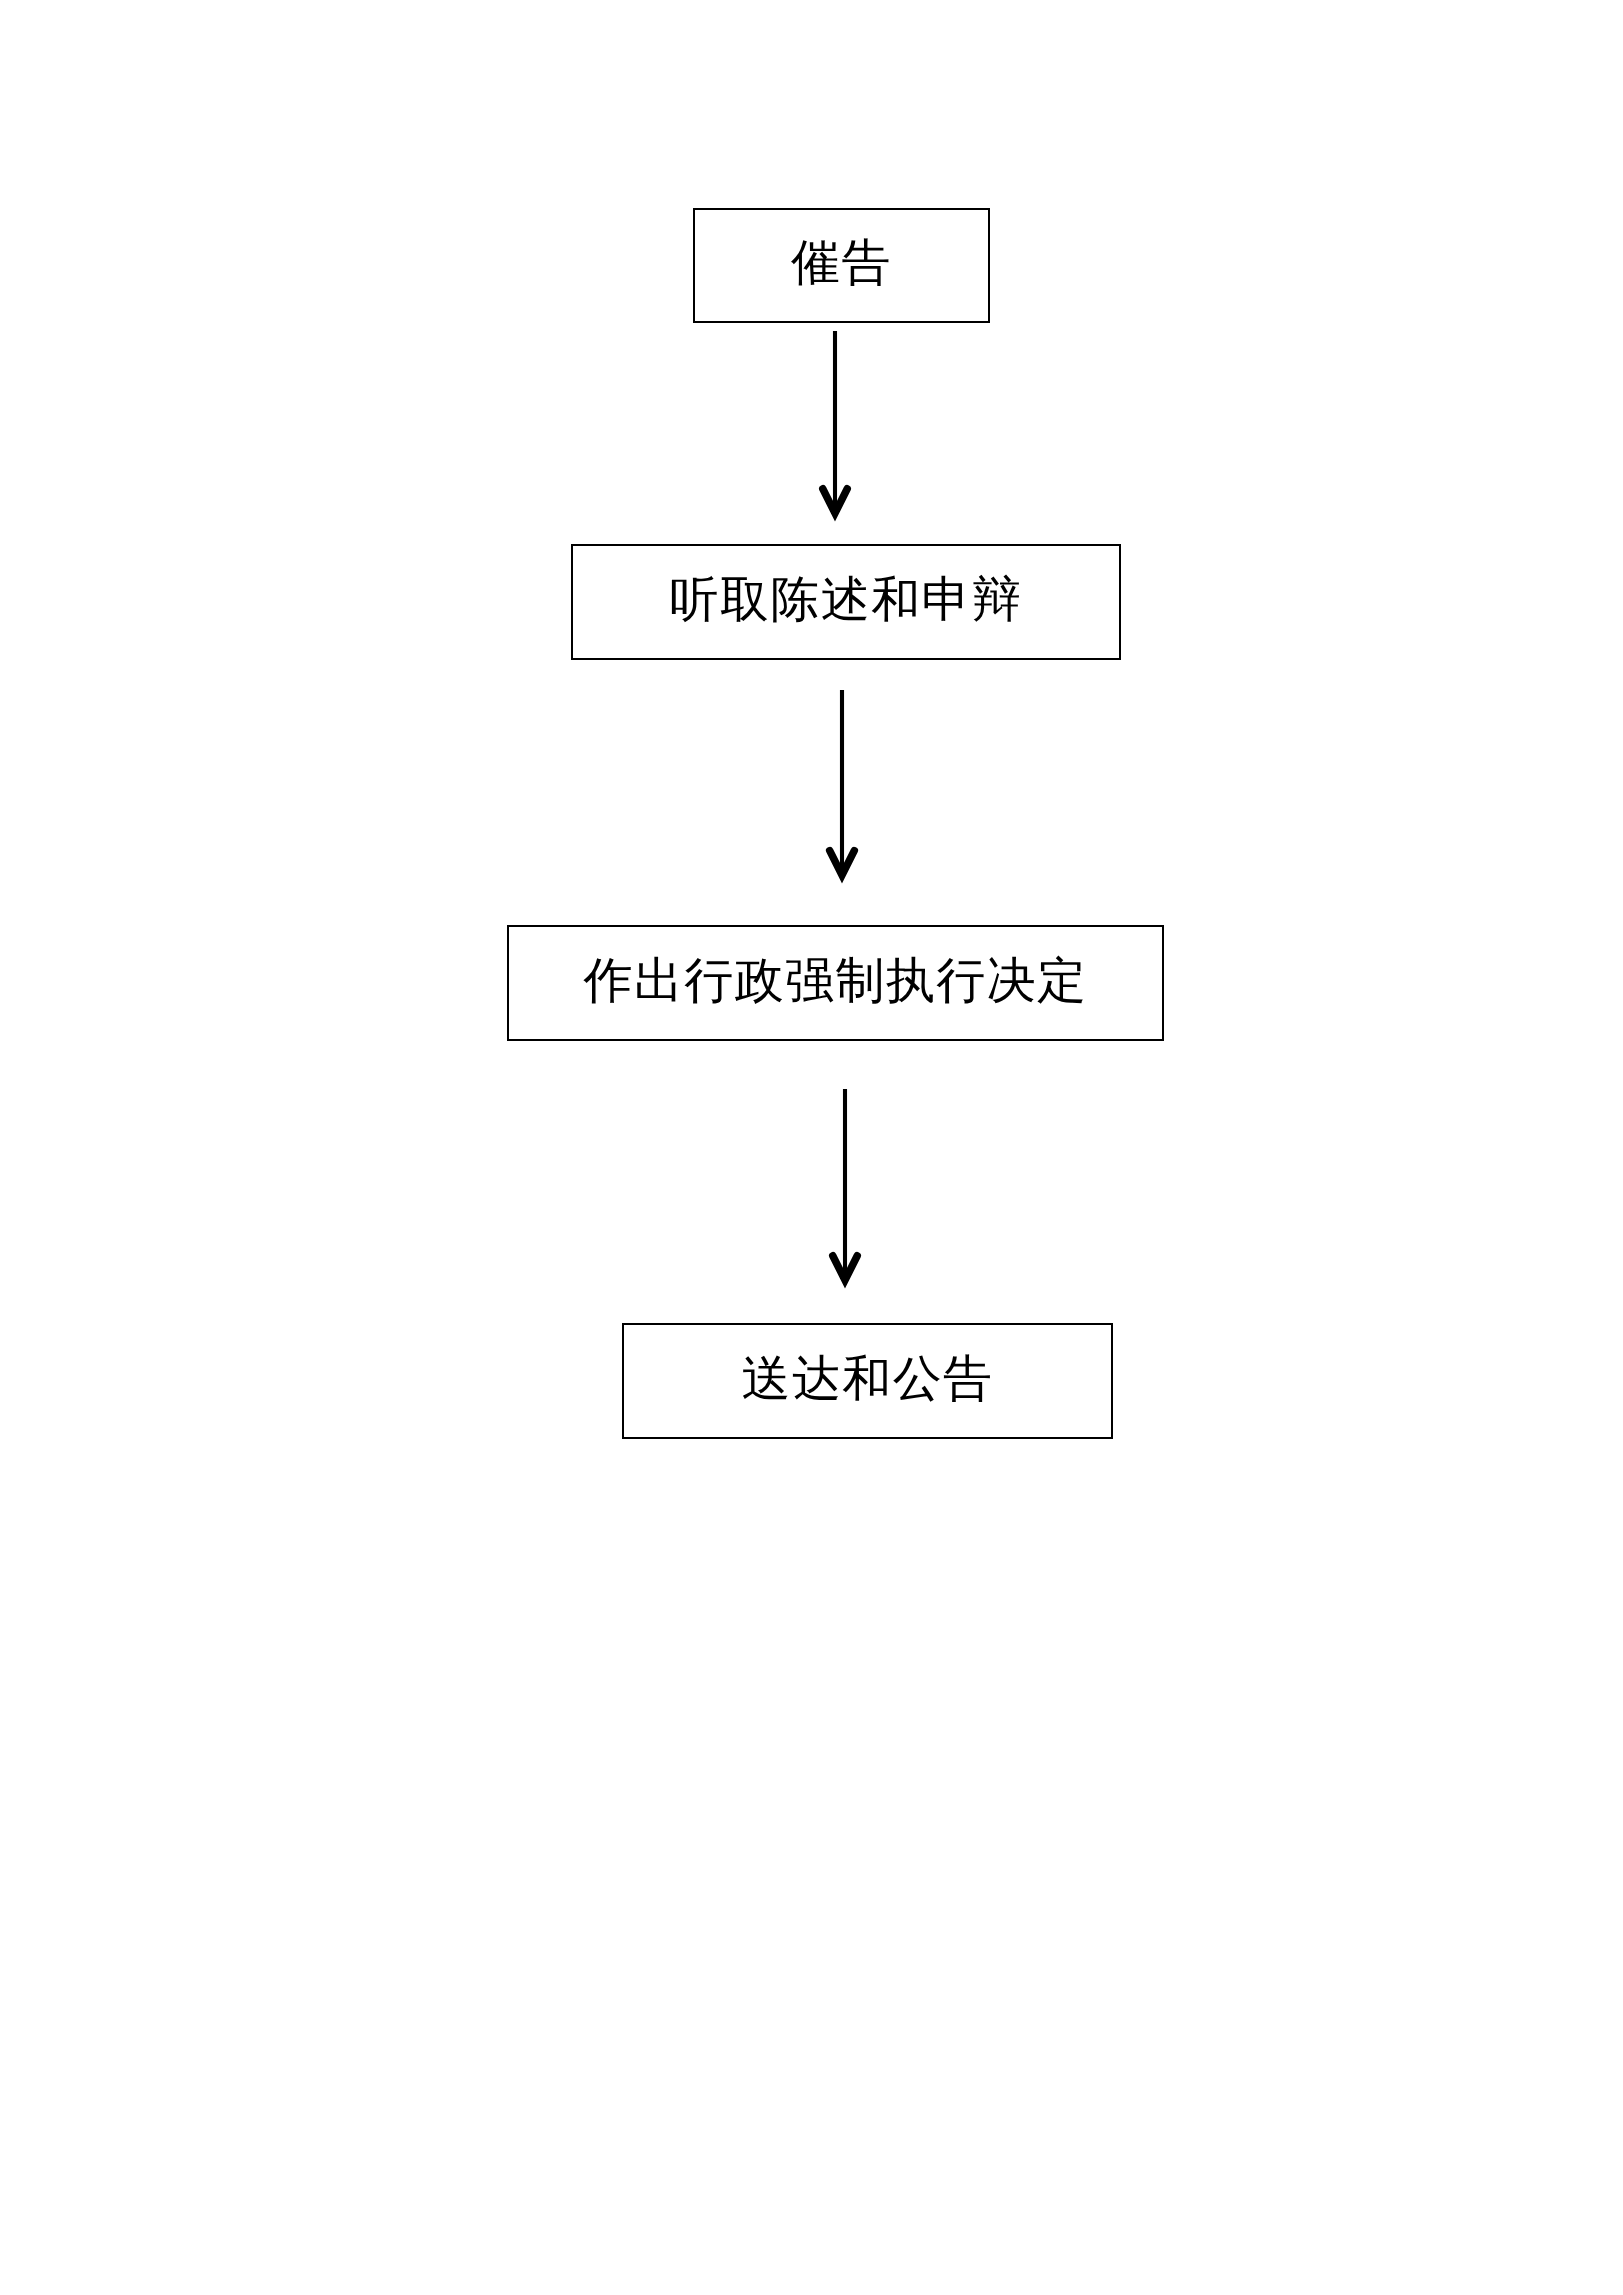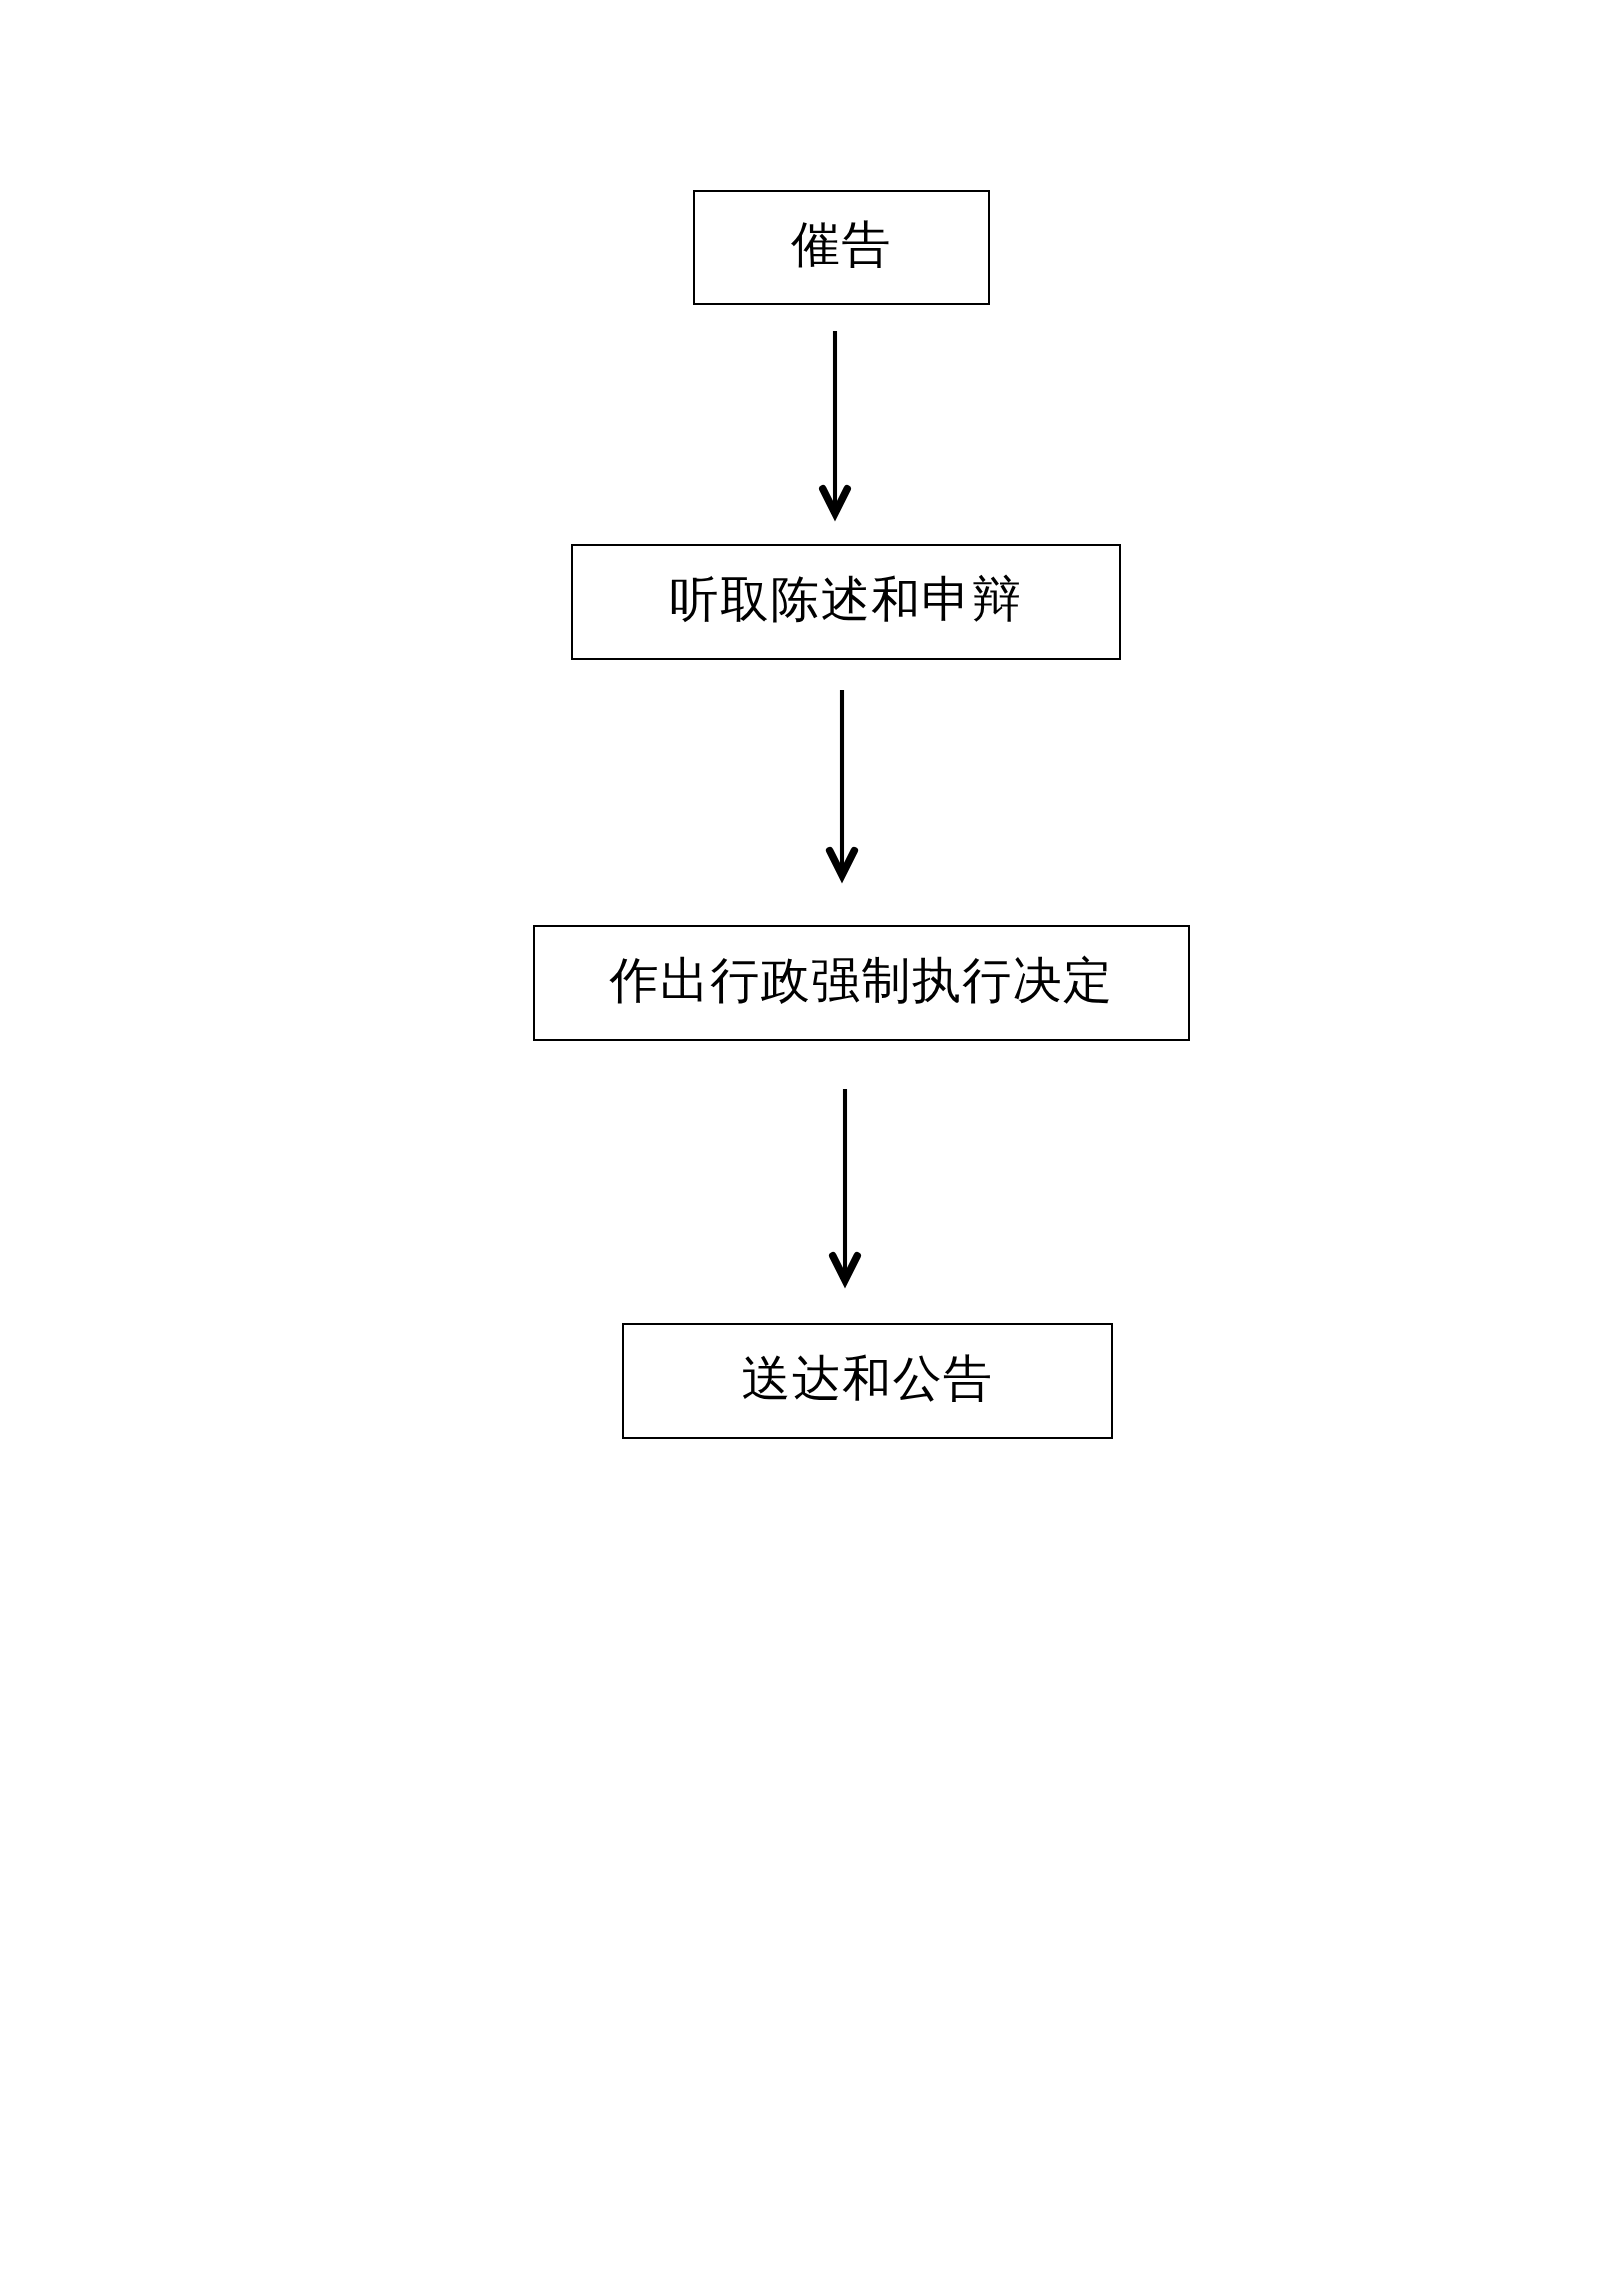--- a/index.html
+++ b/index.html
@@ -28,23 +28,23 @@
     color: #000000;
     font-family: "DejaVu Sans", "Liberation Sans", sans-serif;
     font-size: 49px;
     line-height: 1;
     letter-spacing: 1.4px;
     white-space: nowrap;
     position: relative;
     top: -2.7px;
   }
   
-  #node-1 { left: 693px; top: 190px;  width: 297px; height: 115px; }
+  #node-1 { left: 693px; top: 208px;  width: 297px; height: 115px; }
   #node-2 { left: 571px;  top: 544px;  width: 550px; height: 116px; }
-  #node-3 { left: 533px;  top: 925px; width: 657px; height: 116px; }
+  #node-3 { left: 507px;  top: 925px; width: 657px; height: 116px; }
   #node-4 { left: 622px;  top: 1323px; width: 491px; height: 116px; }
 
   .connector {
     position: absolute;
     overflow: visible;
   }
   #arrow-1 { left: 794px; top: 331px;  width: 82px; height: 187px; }
   #arrow-2 { left: 801px; top: 690px; width: 82px; height: 190px; }
   #arrow-3 { left: 804px; top: 1089px; width: 82px; height: 196px; }
 </style>

